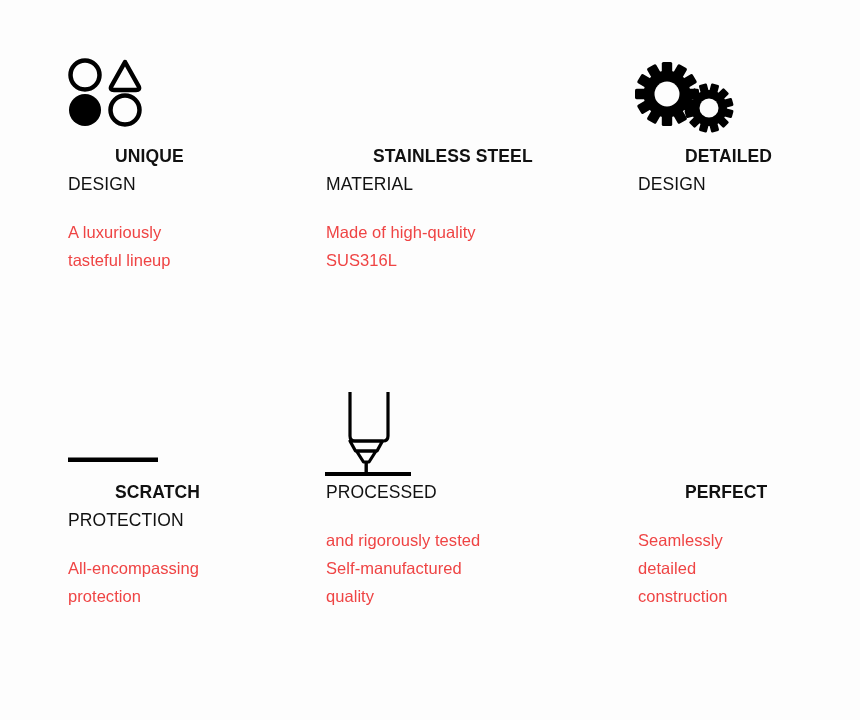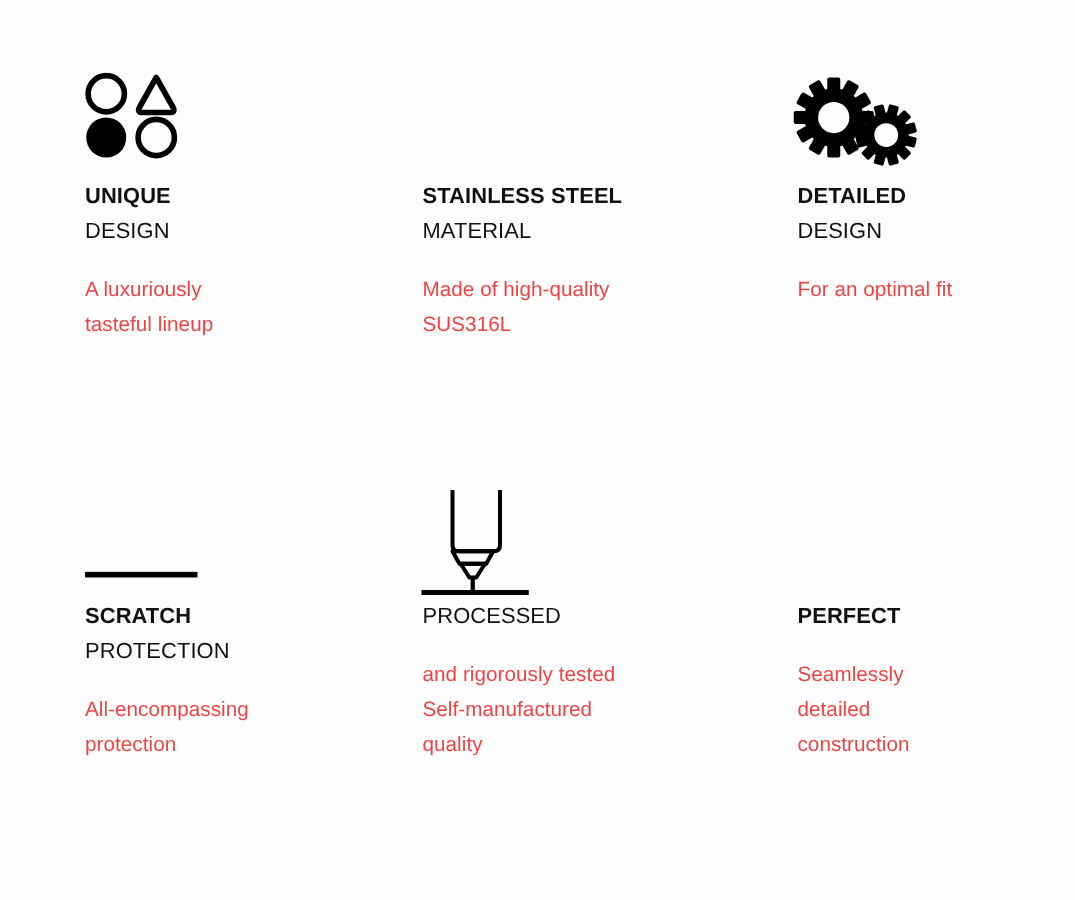--- a/index.html
+++ b/index.html
@@ -23,21 +23,21 @@
     box-sizing: border-box;
   }
 
   .feature-cell {
     position: absolute;
     box-sizing: border-box;
   }
 
   
   .col-1 { left: 68px;  width: 250px; }
-  .col-2 { left: 338px; width: 280px; }
+  .col-2 { left: 326px; width: 280px; }
   .col-3 { left: 638px; width: 210px; }
 
   
   .row-1 { top: 46px;  height: 300px; }
   .row-2 { top: 382px; height: 300px; }
 
   .icon-area {
     height: 96px;
     display: block;
     position: relative;
@@ -50,20 +50,21 @@
     margin: 0;
     font-size: 17.5px;
     line-height: 28px;
     letter-spacing: 0.1px;
     color: #111111;
     font-weight: 400;
   }
   .feature-title .kw {
     font-weight: 700;
     display: block;
+    margin-left: 47px;
   }
   .feature-title .kw2 {
     font-weight: 400;
     display: block;
   }
 
   .feature-desc {
     margin: 0;
     margin-top: 20px;
     font-size: 16.5px;
@@ -178,23 +179,20 @@
               <circle cx="0" cy="0" r="9.5" fill="#fdfdfd"></circle>
             </g>
           </g>
         </svg>
       </span>
     </div>
     <h3 class="feature-title">
       <span class="kw">DETAILED</span>
       <span class="kw2">DESIGN</span>
     </h3>
-    <p class="feature-desc">
-      <span class="ln">For an optimal fit</span>
-    </p>
   </div>
 
   <div class="feature-cell col-1 row-2">
     <div class="icon-area">
       <span class="icon-rule">
         <svg width="92" height="8" viewBox="0 0 92 8" xmlns="http://www.w3.org/2000/svg">
           <rect x="0" y="1.5" width="90" height="4.5" fill="#000"></rect>
         </svg>
       </span>
     </div>

